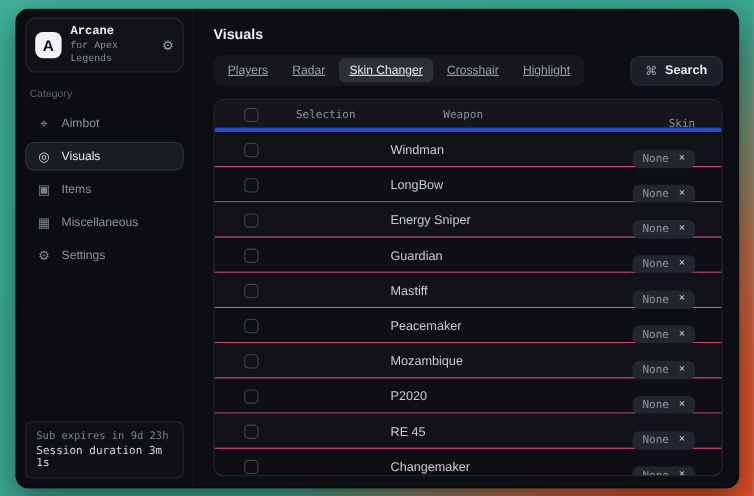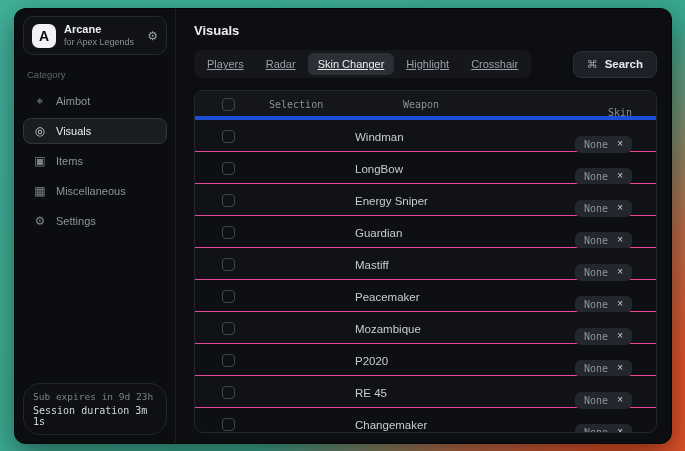--- a/index.html
+++ b/index.html
@@ -16,34 +16,34 @@
     box-shadow:0 10px 30px rgba(0,0,0,.45);
   }
   
   .sidebar{ width:161px; flex:0 0 161px; border-right:1px solid #1b1e23;
     display:flex; flex-direction:column; padding:7px 8px 8px; }
   .app-card{ border:1px solid #25282e; background:#101216; border-radius:10px;
     padding:6px 8px; display:flex; align-items:center; gap:8px; }
   .app-logo{ width:24px; height:24px; border-radius:7px; background:#f2f3f5;
     color:#0b0d10; font-weight:bold; font-size:14px; display:flex;
     align-items:center; justify-content:center; flex:0 0 24px; }
-  .app-meta{ flex:1; min-width:0; line-height:1.25; }
+  .app-meta{ flex:1; min-width:0; line-height:1.25;font-family:Liberation Mono, monospace; }
   .app-title{ font-size:11px; font-weight:bold; color:#eceef0; }
   .app-sub{ font-size:9px; color:#8b9096; }
   .app-gear{ color:#9aa0a6; font-size:12px; cursor:default; }
   .cat-label{ font-size:9.5px; color:#5f646b; margin:14px 4px 8px; }
   .nav{ display:flex; flex-direction:column; gap:4px; }
   .nav-item{ display:flex; align-items:center; gap:9px; height:26px;
     padding:0 9px; border-radius:8px; border:1px solid transparent;
     color:#8f949b; font-size:11px; cursor:pointer; }
   .nav-item .nav-icon{ font-size:12px; width:14px; text-align:center; color:#7d828a; }
   .nav-item.active{ background:#191c21; border-color:#31363d; color:#eceef0; }
   .nav-item.active .nav-icon{ color:#d6d9dd; }
   .sidebar-spacer{ flex:1; }
-  .sub-card{ border:1px solid #24272d; background:#0e1014; border-radius:17px;
+  .sub-card{ border:1px solid #24272d; background:#0e1014; border-radius:6px;
     padding:7px 9px; font-family:"DejaVu Sans Mono", monospace; }
   .sub-line1{ font-size:9.5px; color:#7d828a; margin-bottom:3px; }
   .sub-line2{ font-size:10px; color:#d3d6da; }
   
   .main{ flex:1; display:flex; flex-direction:column; padding:12px 14px 10px 18px; background:#0c0e11; }
   .page-title{ font-size:13px; font-weight:bold; color:#eceef0; margin:2px 0 12px; }
   .toolbar{ display:flex; align-items:center; justify-content:space-between; margin-bottom:12px; }
   .tabs{ display:flex; align-items:center; background:#15171c; border-radius:8px; padding:3px; gap:2px; }
   .tab{ font-size:11px; color:#9aa0a6; padding:5px 10px; border-radius:6px; cursor:pointer; white-space:nowrap;text-decoration:underline; }
   .tab.active{ background:#2c2f35; color:#eceef0; }
@@ -123,22 +123,22 @@
   </div>
 
   <div class="main">
     <div class="page-title">Visuals</div>
 
     <div class="toolbar">
       <div class="tabs" id="tab-list">
           <div class="tab">Players</div>
           <div class="tab">Radar</div>
           <div class="tab active">Skin Changer</div>
+          <div class="tab">Crosshair</div>
           <div class="tab">Highlight</div>
-          <div class="tab">Crosshair</div>
         </div>
       <div class="search-btn">
         <span class="search-key">⌘</span>
         <span class="search-label">Search</span>
       </div>
     </div>
 
     <div class="table">
       <div class="thead">
         <div class="cell-check">

